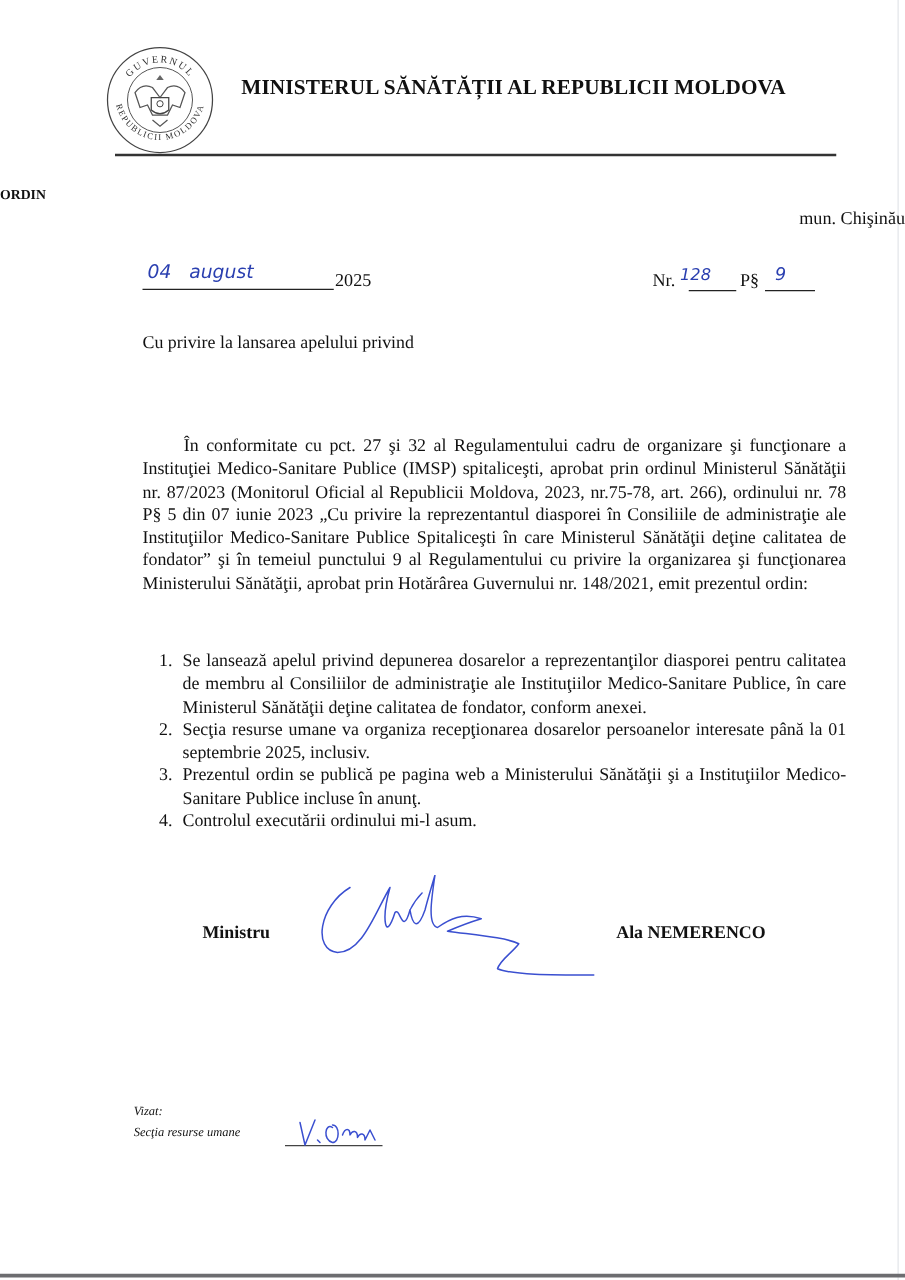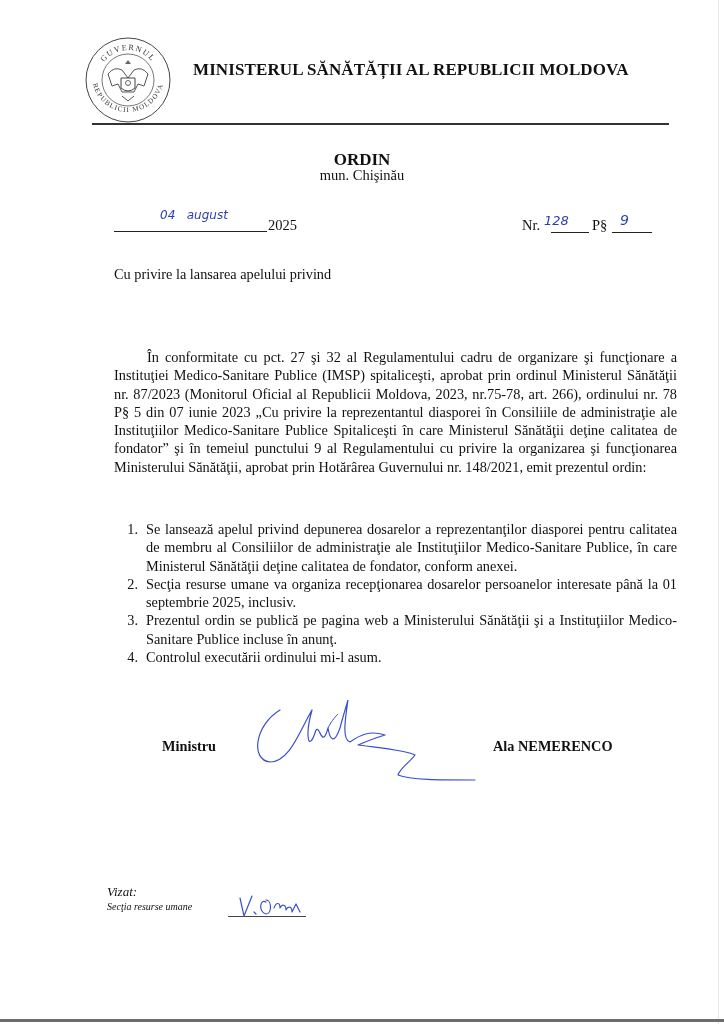--- a/index.html
+++ b/index.html
@@ -11,25 +11,25 @@
   .page-edge-right { left: 718px; top: 0; width: 1px; height: 1024px; background: #e4e6ea; }
   .page-edge-bottom { left: 0; top: 1019px; width: 724px; height: 3px; background: #6d6d70; }
 
   .seal { left: 84px; top: 36px; width: 88px; height: 88px; }
   .ministry-title {
     left: 193px; top: 60px; font-size: 17px; font-weight: bold; letter-spacing: 0.1px;
     white-space: nowrap;
   }
   .header-rule { left: 92px; top: 123px; width: 577px; height: 1.6px; background: #333; }
 
-  .doc-type { left: 0; width: 724px; top: 150px; text-align: center; font-weight: bold; font-size: 17px; }
-  .doc-city { left: 0; width: 724px; top: 167px; text-align: center; font-size: 14.5px; }
+  .doc-type { left: 0; width: 724px; top: 150px; text-align: left; font-weight: bold; font-size: 11px; }
+  .doc-city { left: 0; width: 724px; top: 167px; text-align: right; font-size: 14.5px; }
 
   .date-line { left: 114px; top: 231px; width: 153px; height: 1px; background: #222; }
-  .date-hand { left: 118px; top: 208px; font-family: "DejaVu Sans", sans-serif; font-style: italic; color: #2a3fb0; font-size: 12px; margin-left: 42px; }
+  .date-hand { left: 118px; top: 208px; font-family: "DejaVu Sans", sans-serif; font-style: italic; color: #2a3fb0; font-size: 15px; }
   .date-year { left: 268px; top: 217px; font-size: 14.5px; }
 
   .nr-label { left: 522px; top: 217px; font-size: 14.5px; }
   .nr-line { left: 551px; top: 232px; width: 38px; height: 1px; background: #222; }
   .nr-hand { left: 544px; top: 213px; font-family: "DejaVu Sans", sans-serif; font-style: italic; color: #2a3fb0; font-size: 13px; }
   .ps-label { left: 592px; top: 217px; font-size: 14.5px; }
   .ps-line { left: 612px; top: 232px; width: 40px; height: 1px; background: #222; }
   .ps-hand { left: 620px; top: 212px; font-family: "DejaVu Sans", sans-serif; font-style: italic; color: #2a3fb0; font-size: 14px; }
 
   .subject { left: 114px; top: 265px; font-weight: normal; font-size: 14.3px; line-height: 18px; }
@@ -43,21 +43,21 @@
 
   .orders { left: 114px; top: 520px; width: 563px; font-size: 14.3px; line-height: 18.3px; }
   .order-item { display: flex; text-align: justify; }
   .order-num { width: 32px; flex: 0 0 32px; text-align: right; padding-right: 8px; box-sizing: border-box; }
   .order-text { flex: 1; }
 
   .minister-label { left: 162px; top: 738px; font-weight: bold; font-size: 14.3px; }
   .minister-name { left: 493px; top: 738px; font-weight: bold; font-size: 14.3px; }
   .signature { left: 250px; top: 700px; width: 230px; height: 90px; }
 
-  .vizat-label { left: 107px; top: 884px; font-style: italic; font-size: 13px; }
+  .vizat-label { left: 107px; top: 884px; font-style: italic; font-size: 10px; }
   .vizat-dept { left: 107px; top: 901px; font-style: italic; font-size: 10px; }
   .vizat-line { left: 228px; top: 916px; width: 78px; height: 1px; background: #444; }
   .vizat-sign { left: 230px; top: 890px; width: 90px; height: 30px; }
 </style>
 </head>
 <body>
 
 <div class="abs page-edge-right"></div>
 <div class="abs page-edge-bottom"></div>
 

